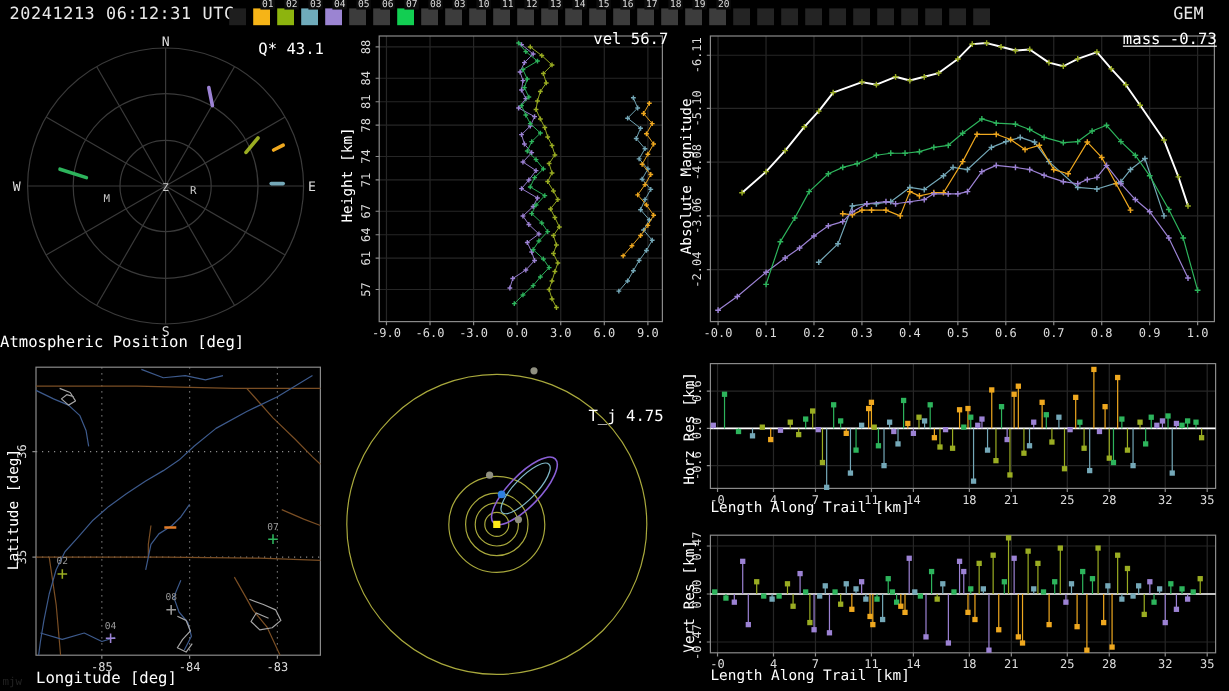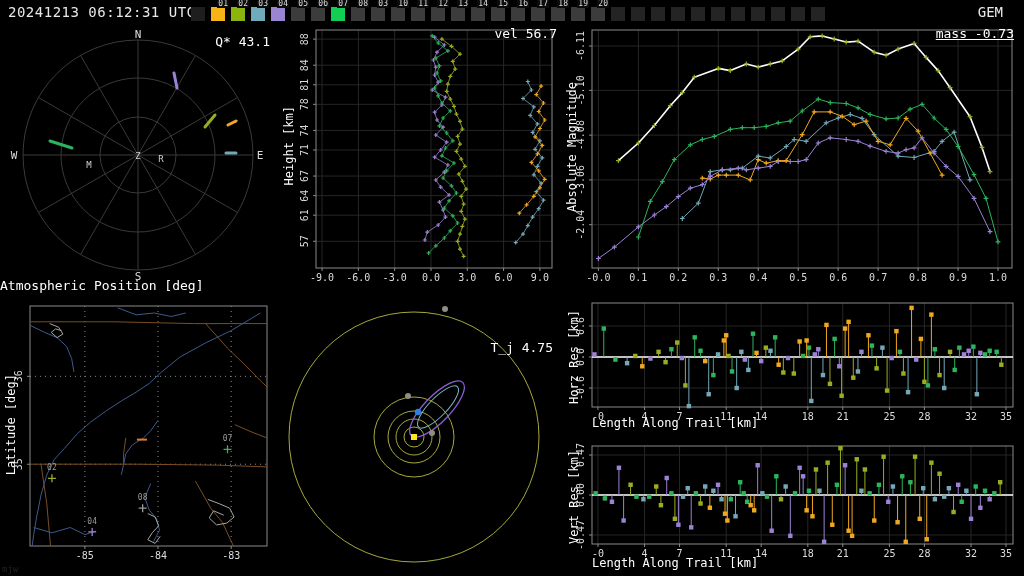--- a/index.html
+++ b/index.html
@@ -374,20 +374,21 @@
         <text x="51.94444444444427" y="174.30769230769195" fill="#9a9a9a" font-size="8" text-anchor="middle" font-family="DejaVu Sans Mono, monospace">02</text>
         <path d="M88.17592592592561 235.9340659340662H96.17592592592561M92.17592592592561 231.9340659340662V239.9340659340662" stroke="#9C82D4" stroke-width="1.3" fill="none"></path>
         <text x="92.17592592592561" y="227.9340659340662" fill="#9a9a9a" font-size="8" text-anchor="middle" font-family="DejaVu Sans Mono, monospace">04</text>
         <path d="M223.5000000000005 153.29670329670304H231.5000000000005M227.5000000000005 149.29670329670304V157.29670329670304" stroke="#2DB45C" stroke-width="1.3" fill="none"></path>
         <text x="227.5000000000005" y="145.29670329670304" fill="#9a9a9a" font-size="8" text-anchor="middle" font-family="DejaVu Sans Mono, monospace">07</text>
         <path d="M138.64814814814878 212.19780219780216H146.64814814814878M142.64814814814878 208.19780219780216V216.19780219780216" stroke="#999999" stroke-width="1.3" fill="none"></path>
         <text x="142.64814814814878" y="204.19780219780216" fill="#9a9a9a" font-size="8" text-anchor="middle" font-family="DejaVu Sans Mono, monospace">08</text>
         <line x1="136.9166666666669" y1="143.6263736263734" x2="146.9166666666669" y2="143.6263736263734" stroke="#E07B28" stroke-width="2"></line>
       </svg>
     <div class="vlabel" style="left:4px;top:78px;">Latitude [deg]</div>
+    <div class="ptitle" style="left:30px;width:237px;top:262px;">Longitude [deg]</div>
   </div>
 
   <div class="panel" style="left:280px;top:296px;width:285px;height:280px;">
     <svg id="svg-orbit" width="285" height="280">
         <circle cx="134" cy="141" r="10" fill="none" stroke="#A8A83C" stroke-width="1"></circle>
         <circle cx="134" cy="141" r="18" fill="none" stroke="#A8A83C" stroke-width="1"></circle>
         <circle cx="134" cy="141" r="26" fill="none" stroke="#A8A83C" stroke-width="1"></circle>
         <circle cx="134" cy="141" r="40" fill="none" stroke="#A8A83C" stroke-width="1"></circle>
         <circle cx="134" cy="141" r="125" fill="none" stroke="#A8A83C" stroke-width="1"></circle>
         <ellipse cx="0" cy="0" rx="28" ry="9" fill="none" stroke="#7FB8C8" stroke-width="1" transform="translate(158,111) rotate(-46)"></ellipse>

